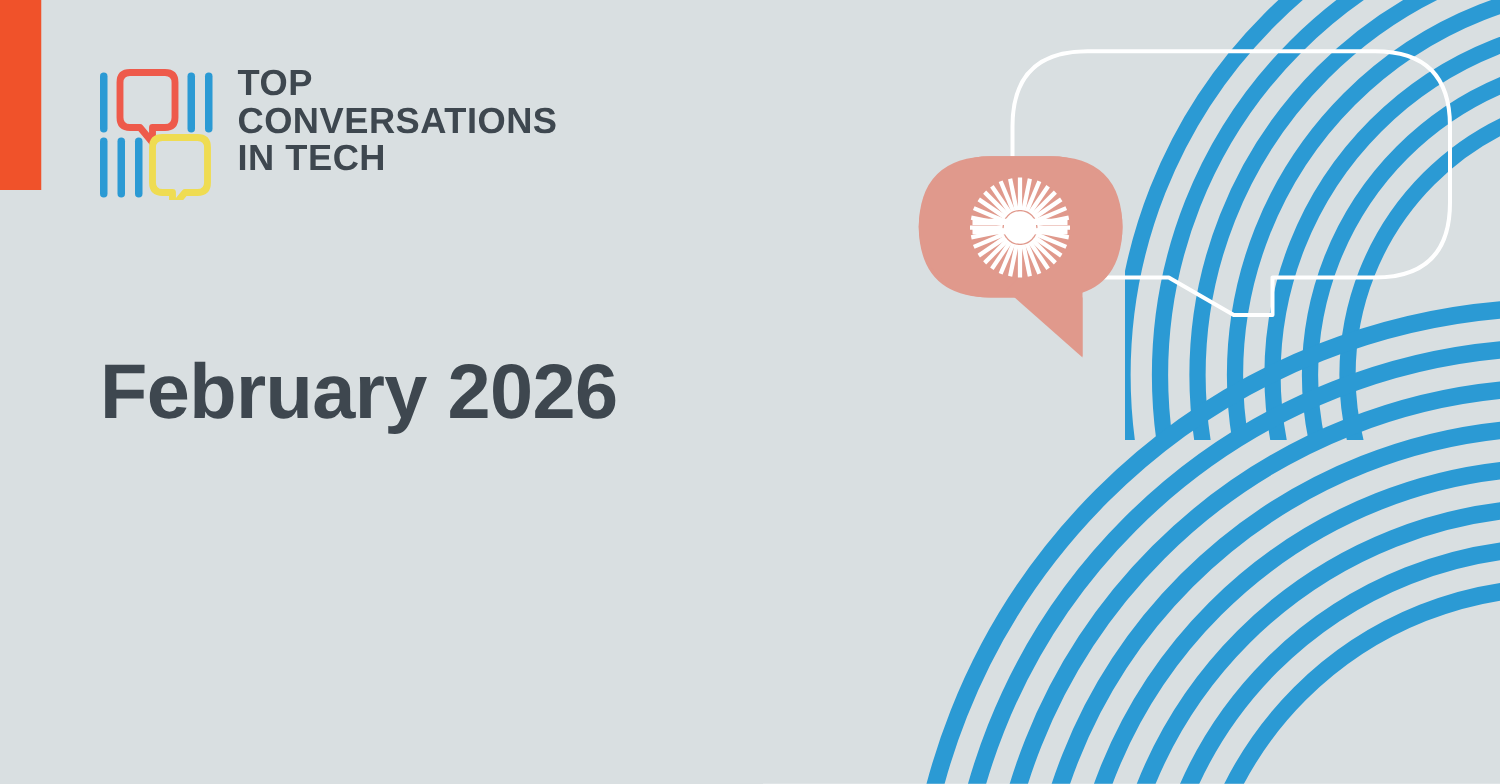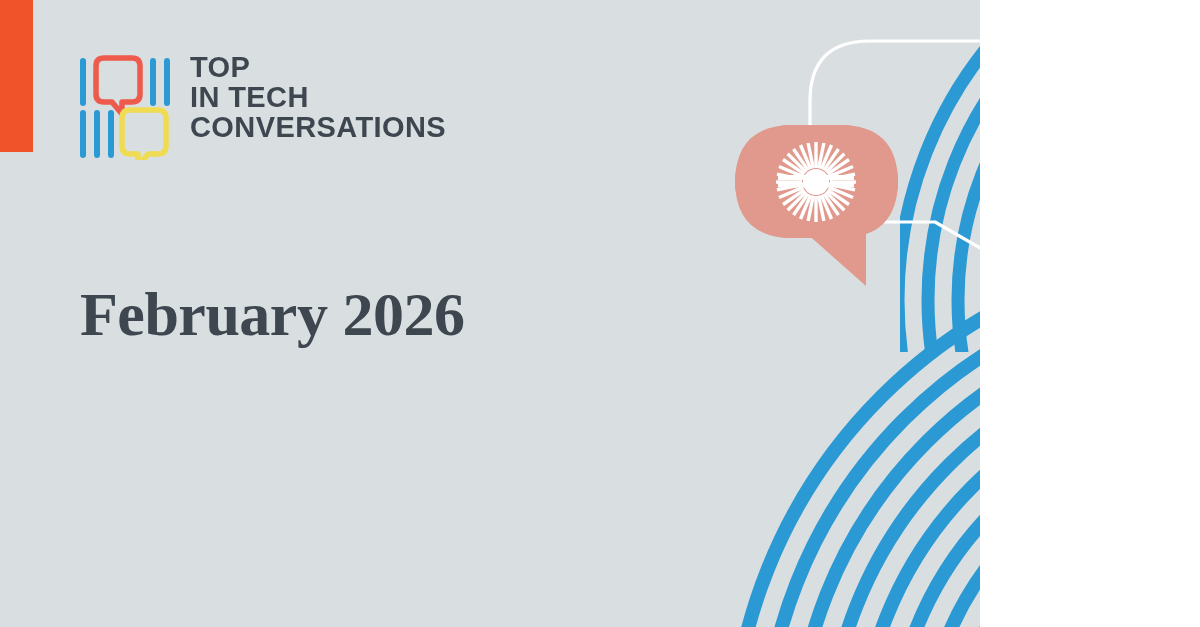--- a/index.html
+++ b/index.html
@@ -5,21 +5,21 @@
   html, body {
     margin: 0;
     padding: 0;
   }
   body {
     font-family: "Liberation Sans", sans-serif;
     background: #ffffff;
   }
   .banner {
     position: relative;
-    width: 980px;
+    width: 1200px;
     height: 627px;
     background: #d9dfe1;
     overflow: hidden;
   }
 
   
   .arcs {
     position: absolute;
     top: 0;
     left: 0;
@@ -76,21 +76,20 @@
     left: 80px;
     top: 272px;
     color: #3e474f;
     font-size: 62px;
     font-weight: bold;
     line-height: 84px;
     letter-spacing: -0.5px;
   }
   .headline div {
     white-space: nowrap;
-    font-family: Liberation Serif, serif;
   }
 </style>
 </head>
 <body>
 
 <div class="banner">
 
   <svg class="arcs" viewBox="0 0 1200 627">
     <defs>
       <clipPath id="clipBanner">
@@ -190,22 +189,22 @@
       <rect x="70" y="4" width="6" height="48" rx="3" fill="#2b9ad4"></rect>
       <rect x="84" y="4" width="6" height="48" rx="3" fill="#2b9ad4"></rect>
 
       <rect x="0" y="56" width="6" height="48" rx="3" fill="#2b9ad4"></rect>
       <rect x="14" y="56" width="6" height="48" rx="3" fill="#2b9ad4"></rect>
       <rect x="28" y="56" width="6" height="48" rx="3" fill="#2b9ad4"></rect>
       <path d="M 50 56 L 78 56 Q 86 56 86 64 L 86 92 Q 86 100 78 100 L 68 100 L 58 112 L 58 100 L 50 100 Q 42 100 42 92 L 42 64 Q 42 56 50 56 Z" fill="none" stroke="#efdc52" stroke-width="5.5" stroke-linejoin="round"></path>
     </svg>
     <div class="logo-word">
       <div>TOP</div>
+      <div>CONVERSATIONS</div>
       <div>IN TECH</div>
-      <div>CONVERSATIONS</div>
     </div>
   </div>
 
   <div class="headline">
     <div>February 2026</div>
   </div>
 
 </div>
 
 </body></html>

